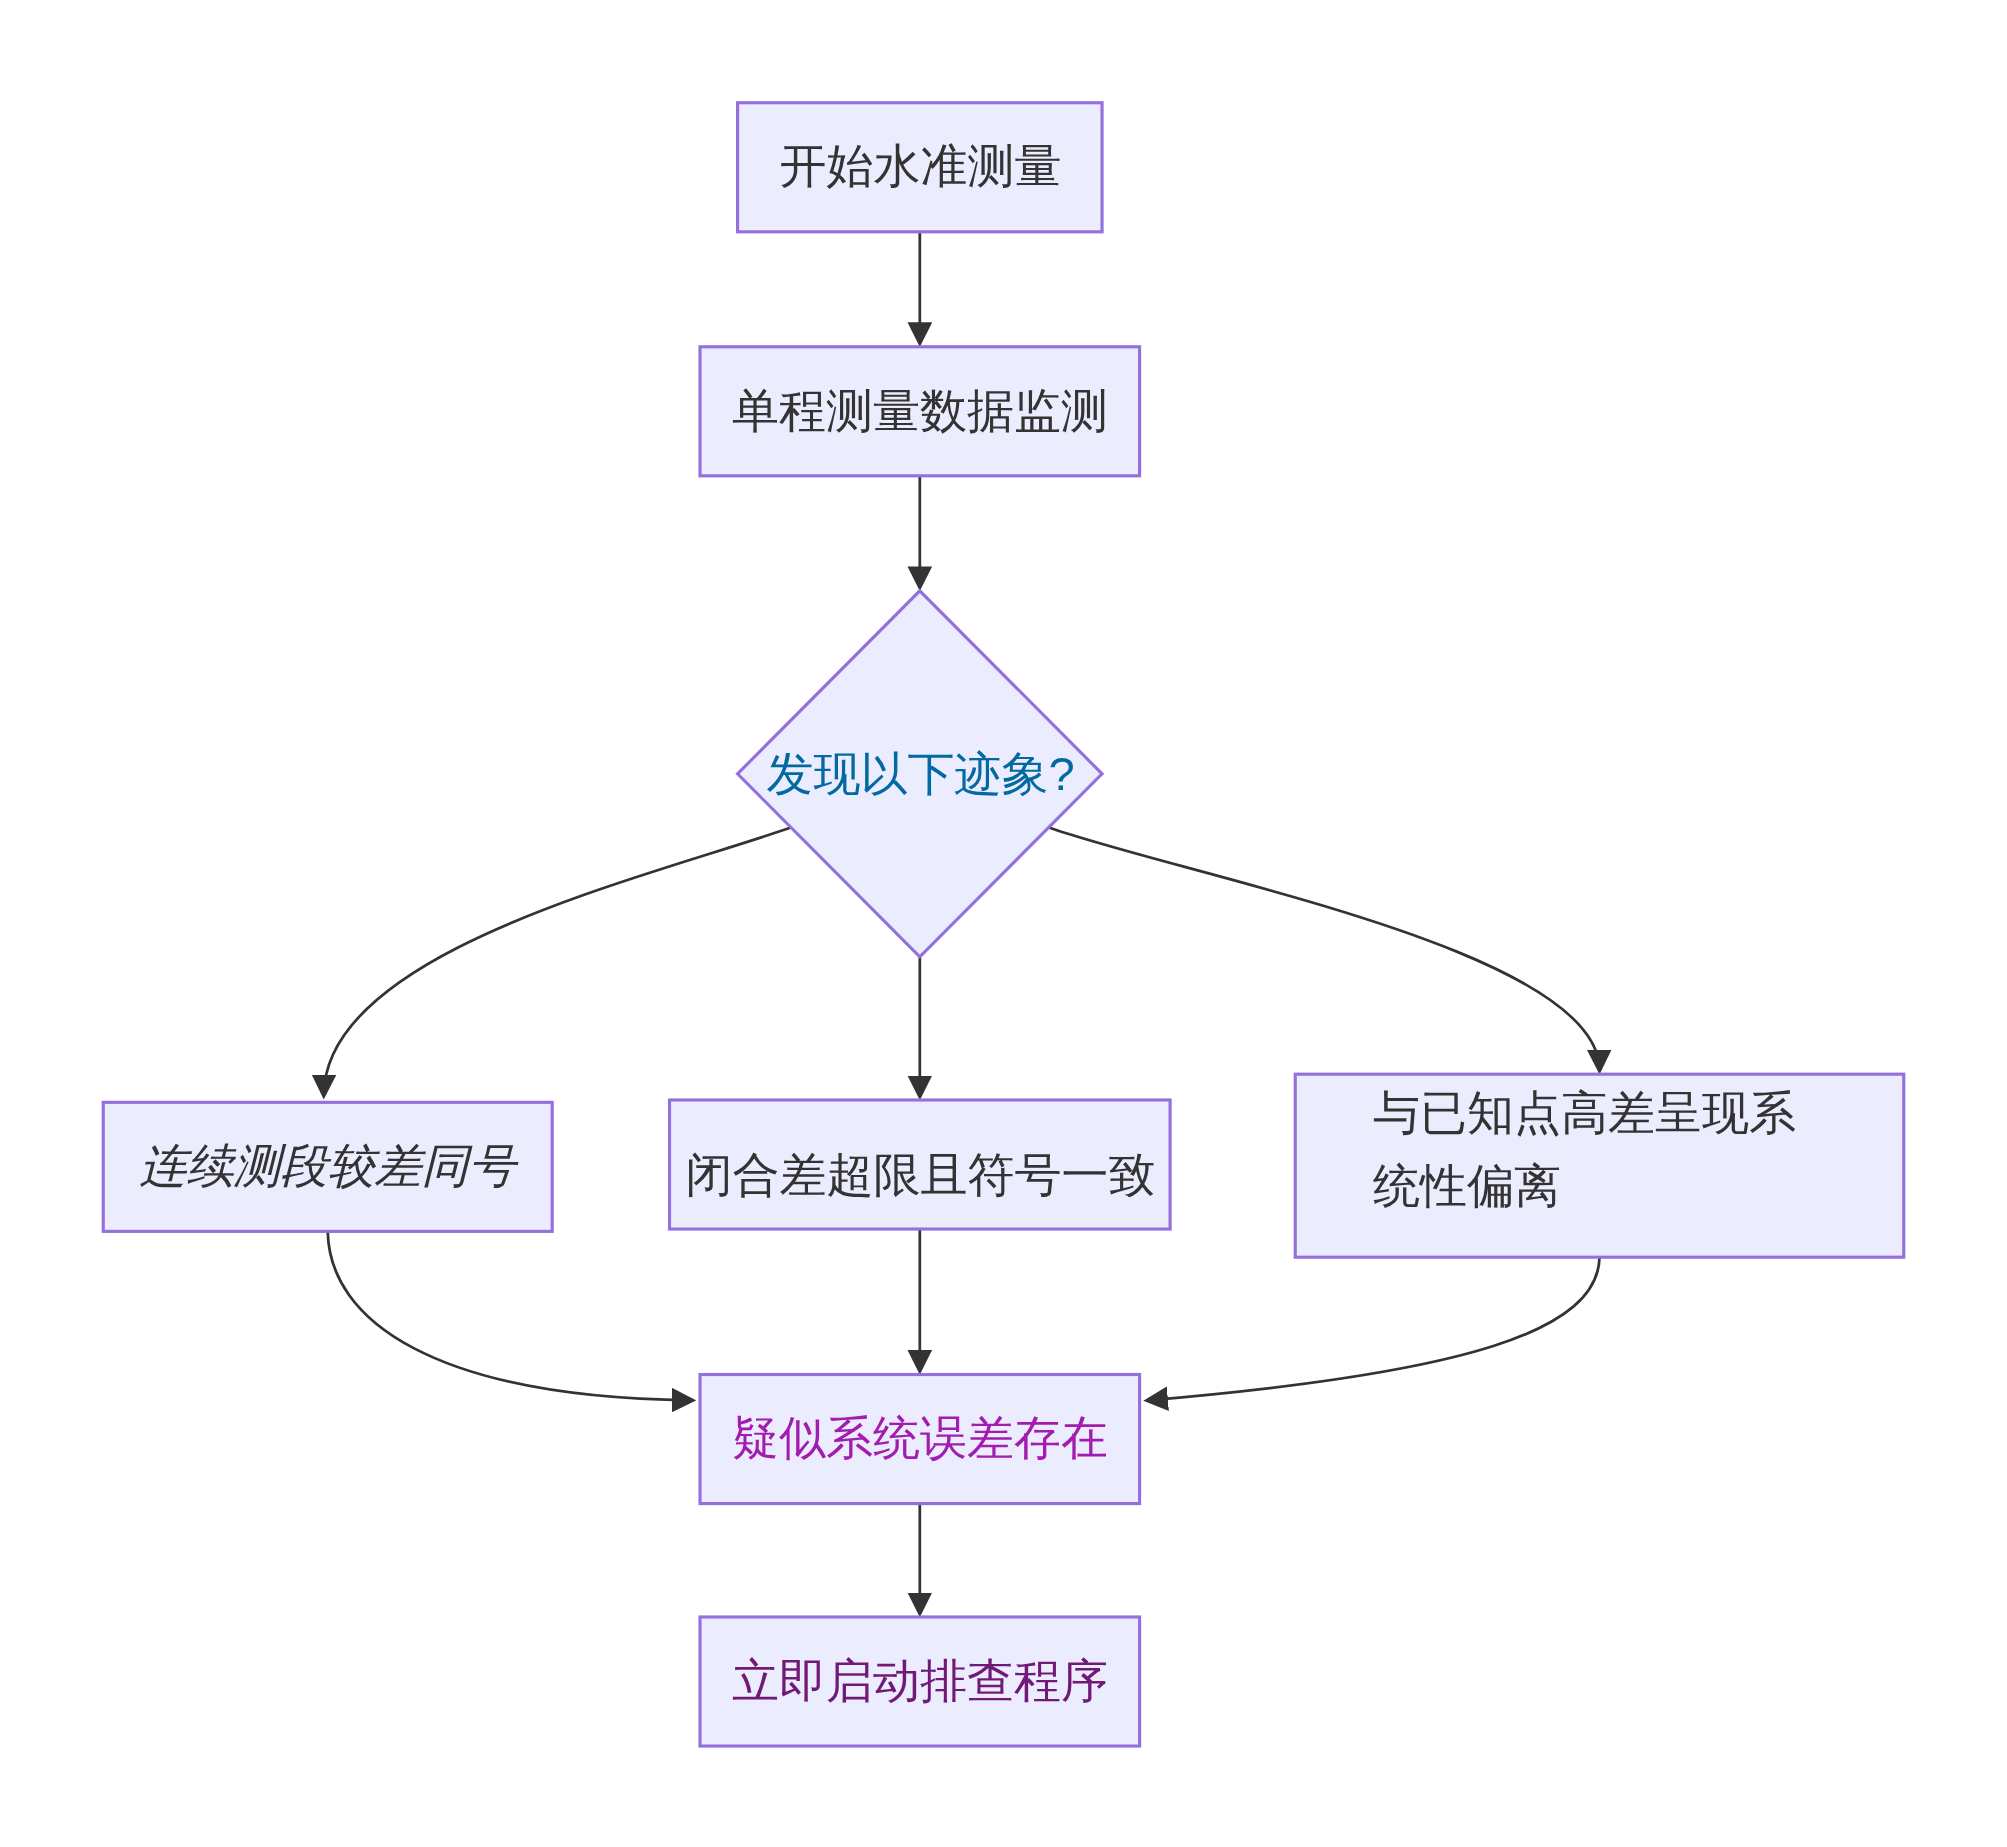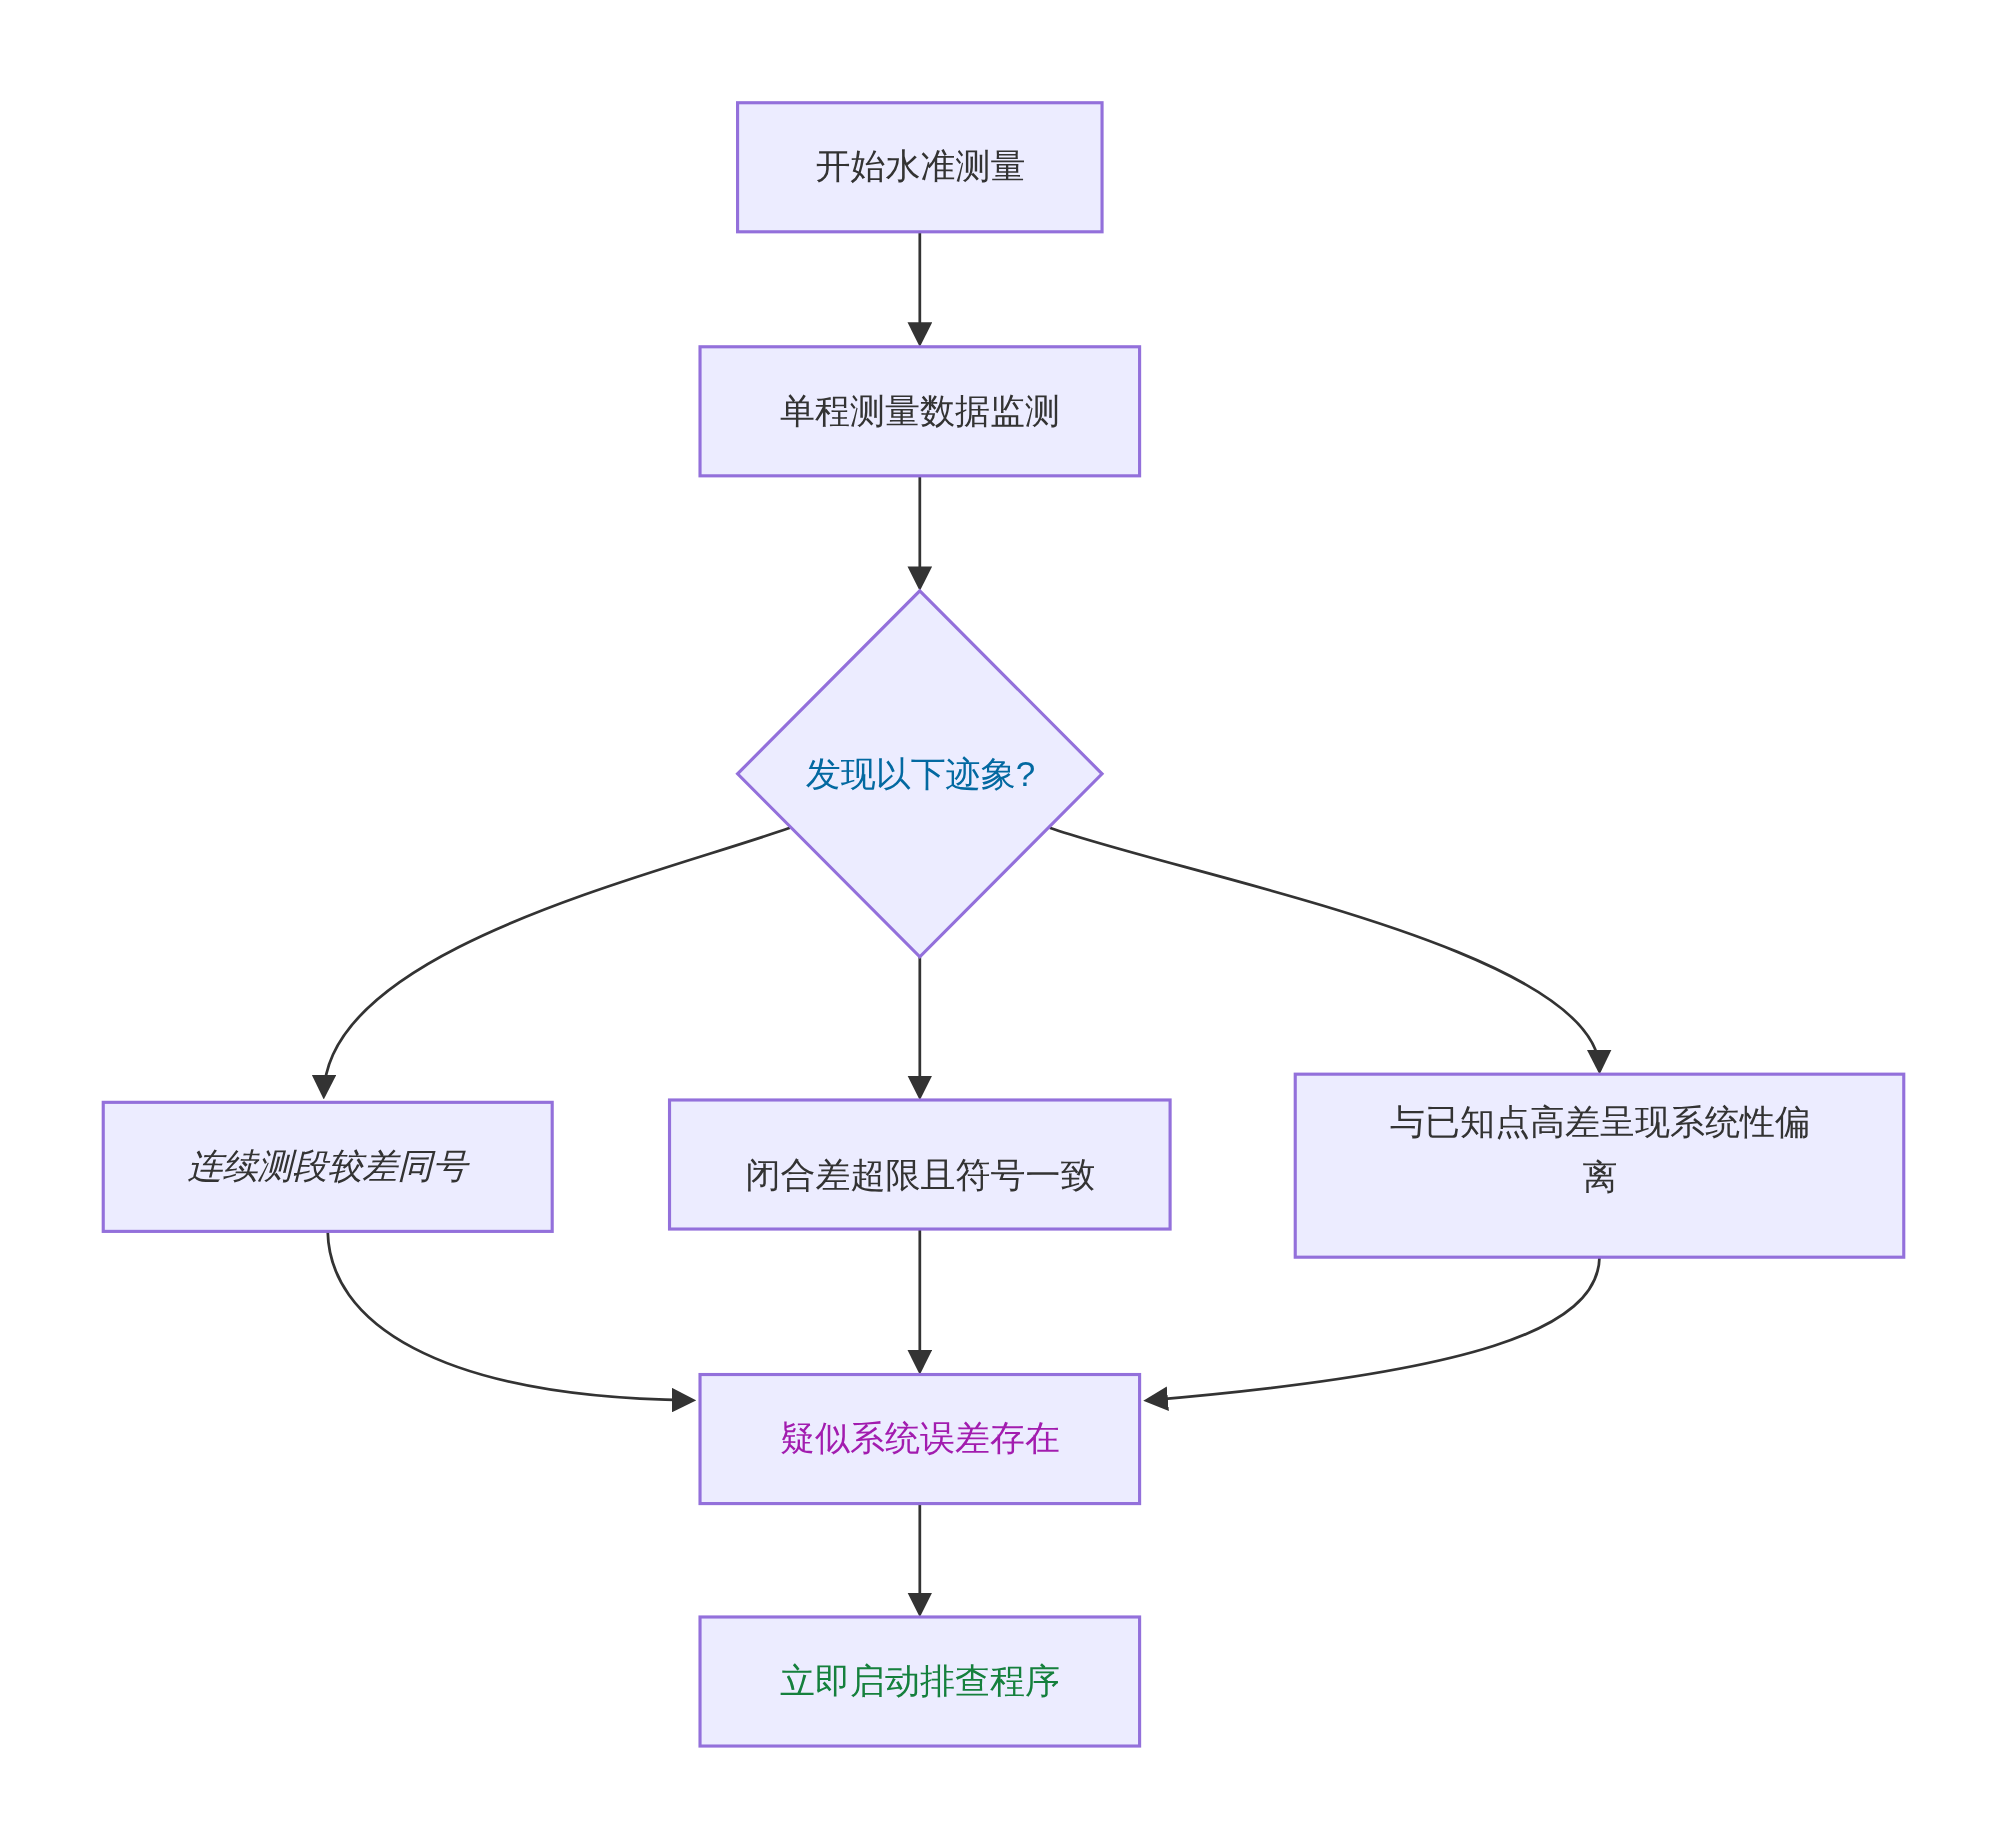--- a/index.html
+++ b/index.html
@@ -10,23 +10,23 @@
     background: #ffffff;
     font-family: "Liberation Sans", sans-serif;
     overflow: hidden;
   }
   #diagram-svg { position: absolute; left: 0; top: 0; width: 2007px; height: 1848px; }
   .node-label {
     position: absolute;
     display: flex;
     align-items: center;
     justify-content: center;
-    text-align: center;
+    text-align: left;
     color: #333333;
-    font-size: 35px;
+    font-size: 47px;
     line-height: 1.55;
     pointer-events: none;
   }
 </style>
 </head>
 <body>
 
 <div id="canvas" style="background: rgb(255, 255, 255);">
   <svg id="diagram-svg" viewBox="0 0 2566 2362" xmlns="http://www.w3.org/2000/svg">
     <defs>
@@ -57,16 +57,16 @@
       </g>
   </svg>
   <div id="label-layer">
       <div class="node-label" style="left: 738px; top: 102px; width: 365px; height: 129px; color: rgb(51, 51, 51);">开始水准测量</div>
       <div class="node-label" style="left: 700px; top: 347px; width: 440px; height: 129px; color: rgb(51, 51, 51);">单程测量数据监测</div>
       <div class="node-label" style="left: 738px; top: 591px; width: 365px; height: 366px; color: #0369a1;">发现以下迹象?</div>
       <div class="node-label" style="left: 103px; top: 1102px; width: 449px; height: 129px; color: rgb(51, 51, 51); font-style: italic;">连续测段较差同号</div>
       <div class="node-label" style="left: 670px; top: 1100px; width: 501px; height: 151px; color: rgb(51, 51, 51);">闭合差超限且符号一致</div>
       <div class="node-label" style="left: 1373px; top: 1074px; width: 454px; height: 151px; color: rgb(51, 51, 51);">与已知点高差呈现系统性偏离</div>
       <div class="node-label" style="left: 700px; top: 1374px; width: 440px; height: 129px; color: #a21caf;">疑似系统误差存在</div>
-      <div class="node-label" style="left: 700px; top: 1617px; width: 440px; height: 129px; color: #15803d;">立即启动排查程序</div>
+      <div class="node-label" style="left: 700px; top: 1617px; width: 440px; height: 129px; color: #701a75;">立即启动排查程序</div>
     </div>
 </div>
 
 
 </body></html>

